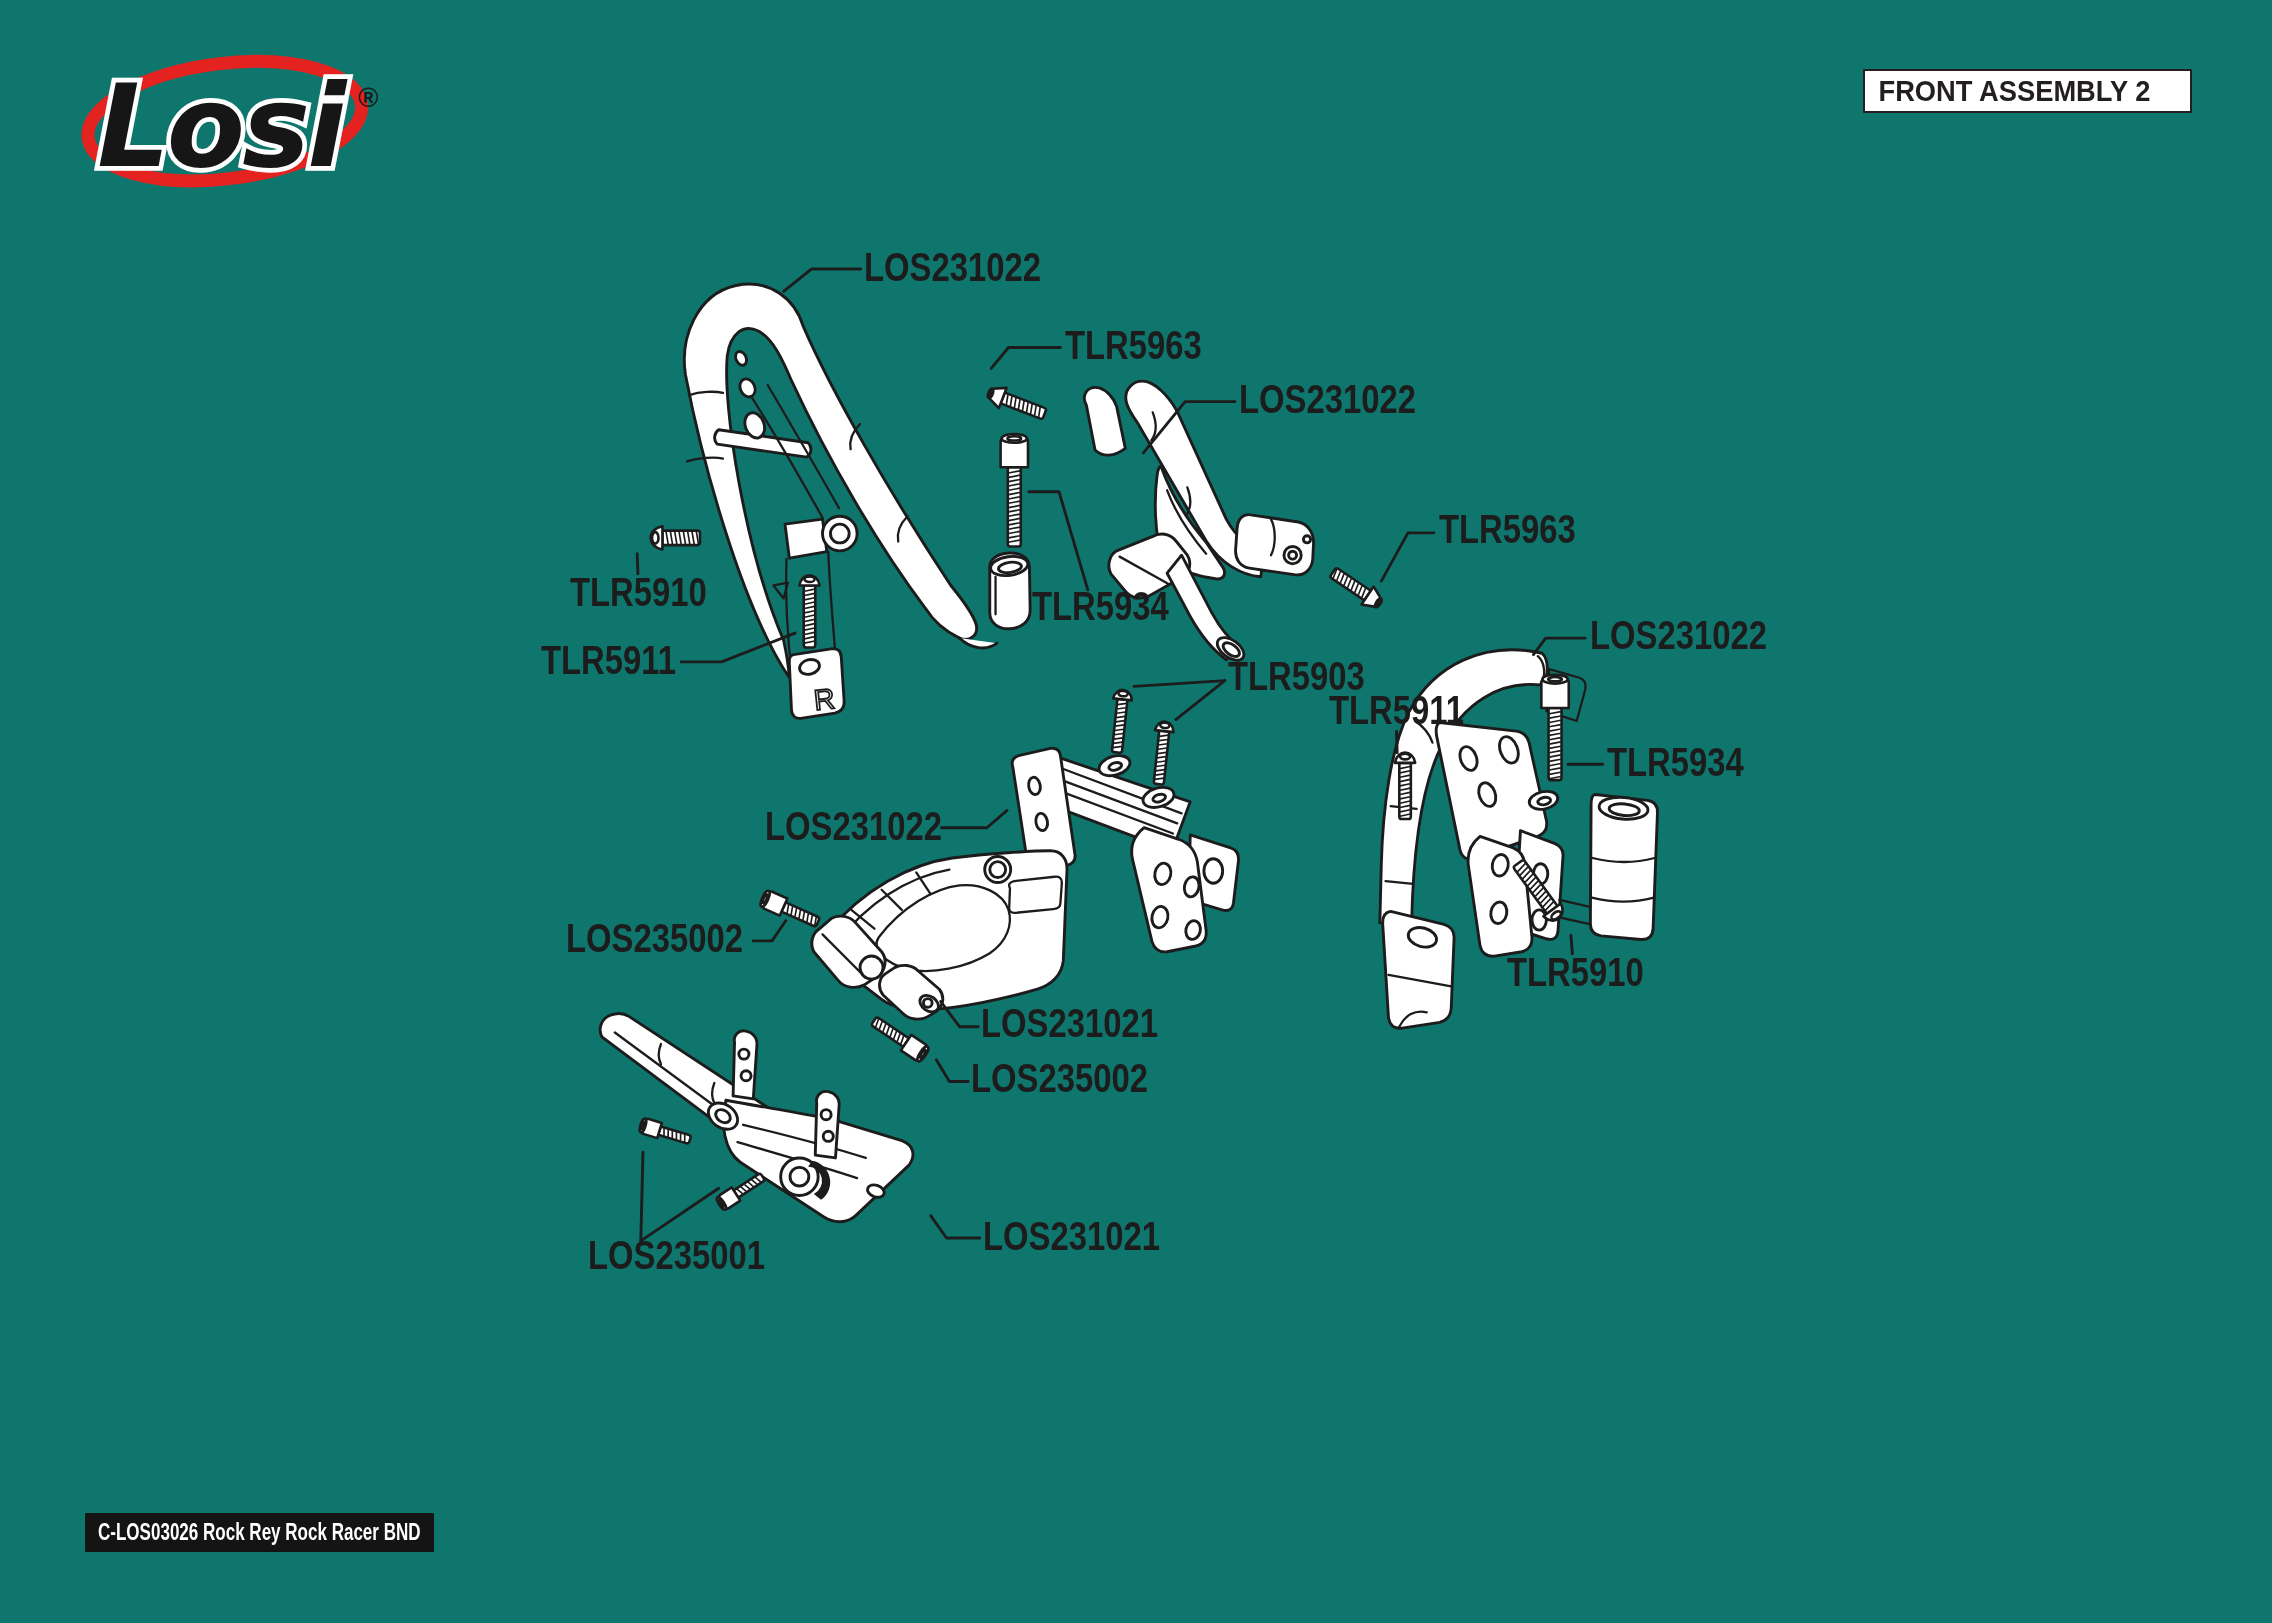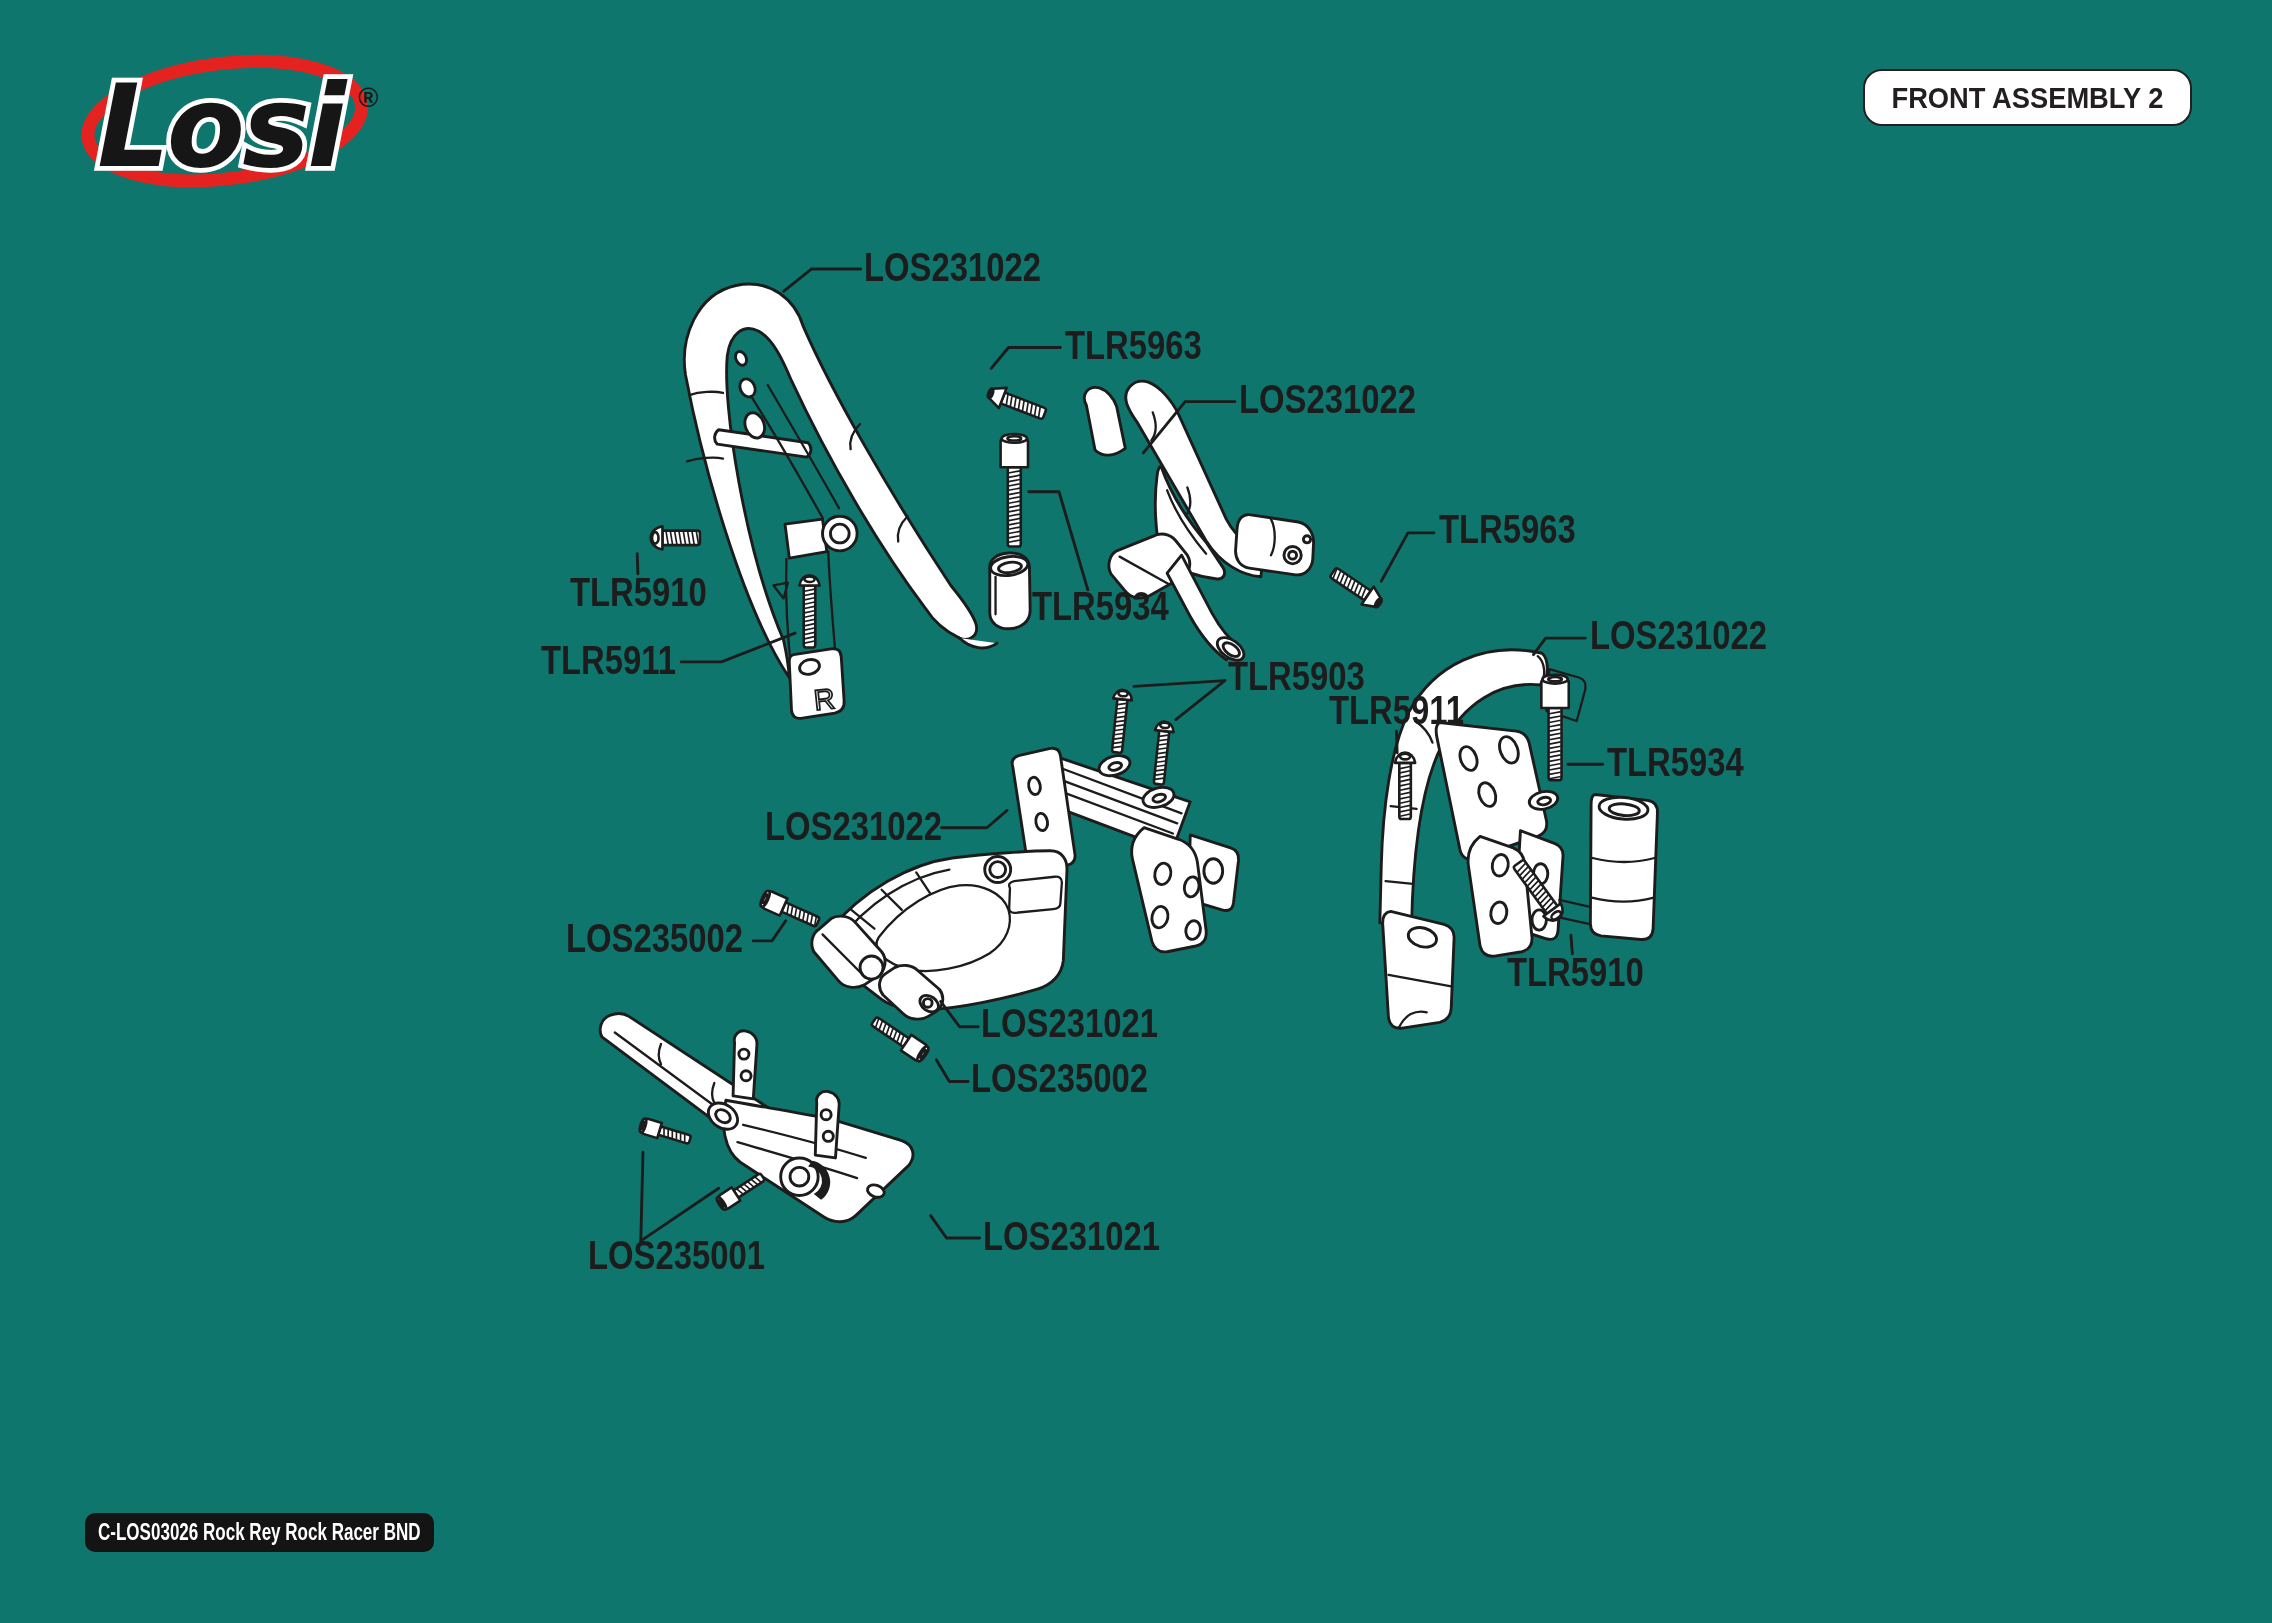--- a/index.html
+++ b/index.html
@@ -13,27 +13,27 @@
   .ink{fill:#1c1c1c;stroke:none;}
   #leader-layer polyline{fill:none;stroke:#1c1c1c;stroke-width:4;stroke-linejoin:round;stroke-linecap:round;}
   #screw-layer path,#screw-layer ellipse{fill:#fff;stroke:#1c1c1c;stroke-width:3.6;stroke-linejoin:round;}
   #screw-layer line{stroke:#1c1c1c;stroke-width:2.3;}
 
   
   .part-label{position:absolute;font-size:40px;font-weight:700;color:#1c1c1c;line-height:1;
               white-space:nowrap;transform:scaleX(0.82);transform-origin:0 0;}
 
   
-  .title-box{position:absolute;left:1863px;top:69px;width:329px;height:57px;border:2.9px solid #231f20;
-             border-radius:19px;background:#fff;display:flex;align-items:center;justify-content:center;box-sizing:border-box;}
+  .title-box{position:absolute;left:1863px;top:69px;width:329px;height:44px;border:2.9px solid #231f20;
+             border-radius:1px;background:#fff;display:flex;align-items:center;justify-content:flex-start;box-sizing:border-box;}
   .title-box span{font-size:30px;font-weight:700;color:#231f20;transform:scaleX(0.91);white-space:nowrap;}
 
   
   .footer-badge{position:absolute;left:85px;top:1513px;width:349px;height:39px;background:#141414;
-                border-radius:10px;display:flex;align-items:center;box-sizing:border-box;padding-left:13px;}
+                border-radius:1px;display:flex;align-items:center;box-sizing:border-box;padding-left:13px;}
   .footer-badge span{font-size:23px;font-weight:700;color:#ffffff;transform:scaleX(0.74);
                      transform-origin:0 50%;white-space:nowrap;}
 
   .logo-word{font-family:"DejaVu Sans","Liberation Sans",sans-serif;font-style:italic;font-weight:bold;
              paint-order:stroke;stroke:#ffffff;stroke-width:13px;}
 </style>
 </head>
 <body>
 
 <div class="page">

